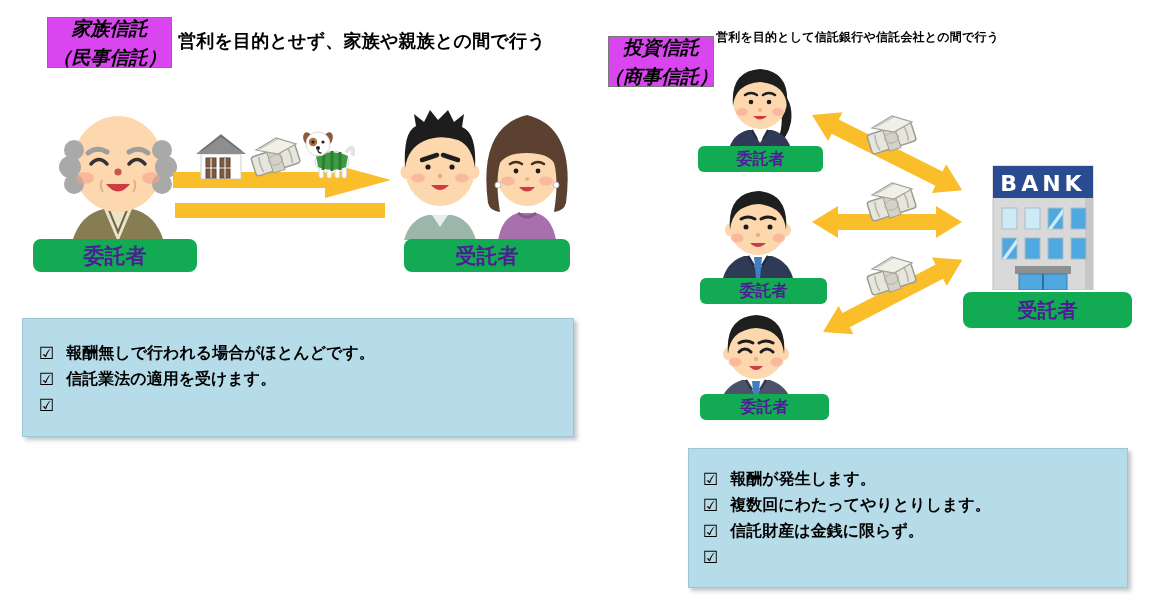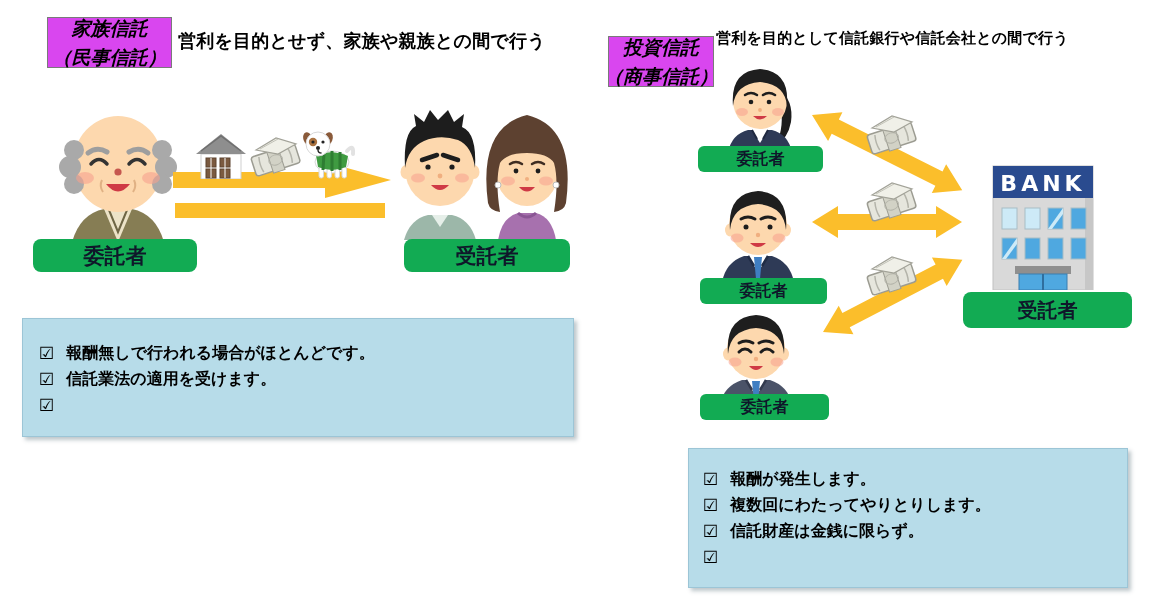--- a/index.html
+++ b/index.html
@@ -3,21 +3,21 @@
 <meta charset="utf-8">
 <style>
   html,body{margin:0;padding:0;background:#fff;}
   .canvas{position:relative;width:1170px;height:610px;background:#fff;overflow:hidden;
           font-family:"DejaVu Sans","Liberation Sans",sans-serif;color:#000;}
   .abs{position:absolute;}
   .hdr-box{border:1.5px solid #7a7a7a;background:#d946ef;display:flex;flex-direction:column;
            justify-content:center;align-items:center;text-align:center;
            font-weight:bold;font-size:19px;line-height:1.5;white-space:nowrap;font-style:italic;}
   .hdr-desc{font-weight:bold;font-size:18px;white-space:nowrap;letter-spacing:0.2px;}
-  .glabel{background:#12AB53;color:#0f172a;font-weight:bold;display:flex;align-items:center;
+  .glabel{background:#12AB53;color:#4c1d95;font-weight:bold;display:flex;align-items:center;
           justify-content:center;border-radius:8px;white-space:nowrap;z-index:6;}
   .glabel.small{border-radius:6px;}
   .note-box{background:#B7DCE9;border:1px solid #9CC5D6;box-sizing:border-box;
             box-shadow:3px 3px 4px rgba(110,130,140,.45);}
   .note-line{display:flex;gap:12px;font-weight:bold;font-size:16px;line-height:26px;
              white-space:nowrap;}
   .chk{flex:0 0 auto;font-size:17px;}
   .ybar{background:#FBBE2B;}
   svg{display:block;}
 </style>
@@ -162,21 +162,21 @@
     </div>
     <div class="note-line">
       <span class="chk">☑</span>
     </div>
   </div>
 
   <div class="abs hdr-box" style="left:608px;top:12px;width:104px;height:49px;margin-top:24px;">
     <div>投資信託</div>
     <div>（商事信託）</div>
   </div>
-  <div class="abs hdr-desc" style="left:716px;top:29px;font-size:15px;">営利を目的として信託銀行や信託会社との間で行う</div>
+  <div class="abs hdr-desc" style="left:716px;top:29px;font-size:12px;">営利を目的として信託銀行や信託会社との間で行う</div>
 
   <svg class="abs" style="left:798px;top:98px;" width="185" height="250" viewBox="0 0 185 250">
     <g transform="translate(14,17) rotate(26.6)">
         <use href="#dbl-arrow-168"></use>
       </g>
     <g transform="translate(14,124)">
         <use href="#dbl-arrow-150"></use>
       </g>
     <g transform="translate(25,234) rotate(-27.4)">
         <use href="#dbl-arrow-157"></use>

